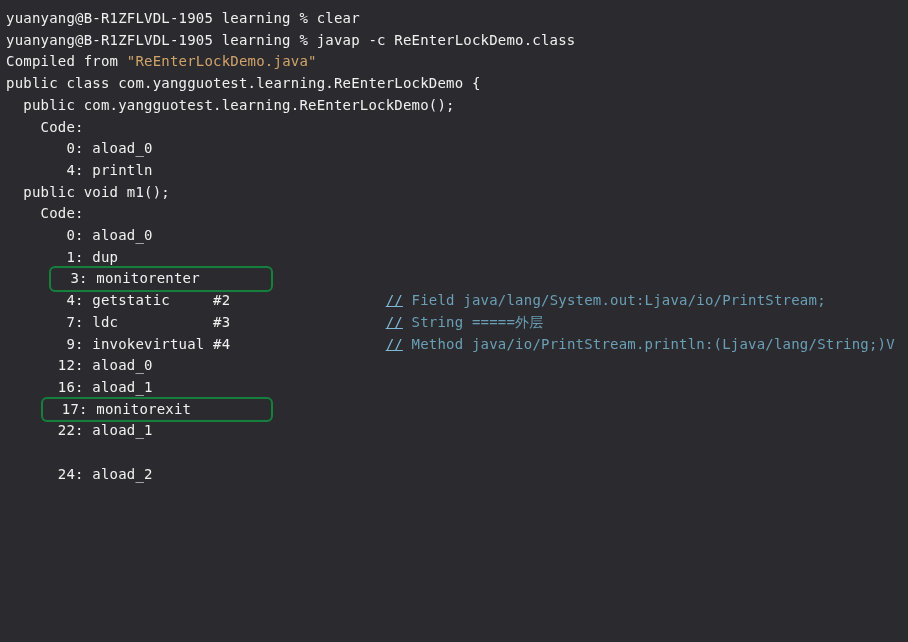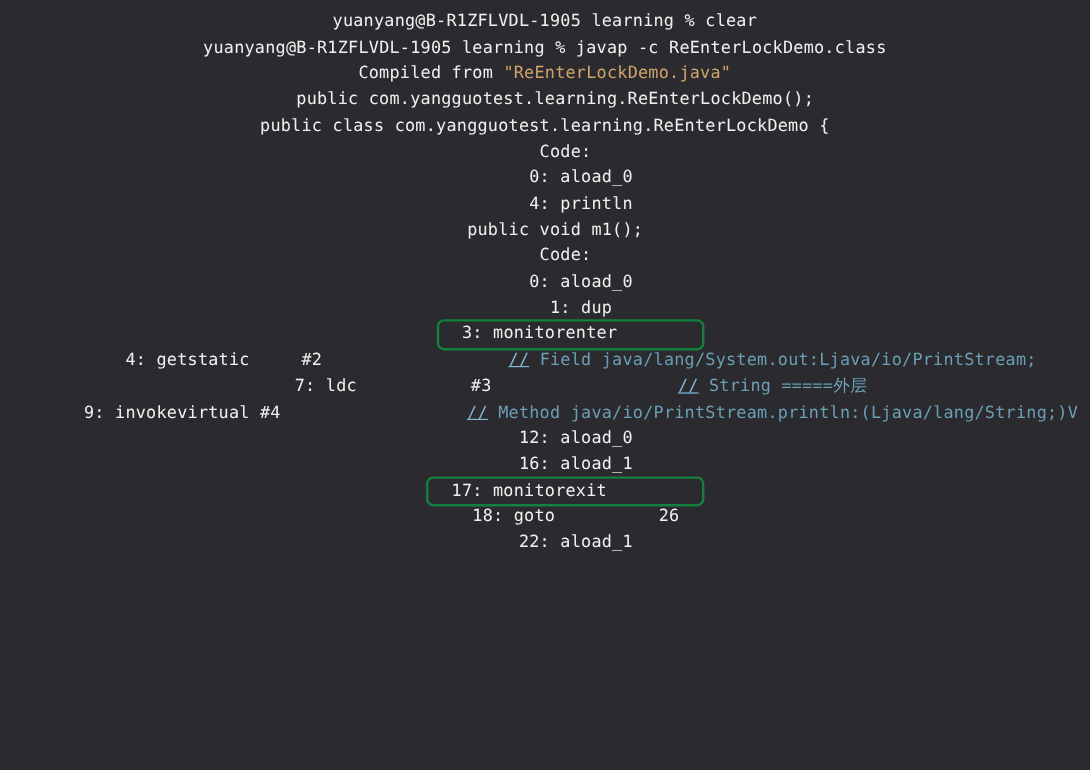--- a/index.html
+++ b/index.html
@@ -14,21 +14,20 @@
       line-height: 21.7px;
       color: #f0f0f0;
       padding: 8px 6px;
       width: 908px;
       height: 642px;
       overflow: hidden;
     }
     .terminal-line {
       white-space: pre;
       letter-spacing: 0.2px;
-      text-align: center;
     }
     .comment {
       color: #6a9fb5;
     }
     .comment-slashes {
       color: #7eb8d4;
       text-decoration: underline;
     }
     .string-quote {
       color: #d1a36a;
@@ -41,33 +40,33 @@
       margin: -2px 0;
     }
   </style>
 </head>
 <body>
 
 <div id="terminal-container">
     <div class="terminal-line"><span>yuanyang@B-R1ZFLVDL-1905 learning % clear</span></div>
     <div class="terminal-line"><span>yuanyang@B-R1ZFLVDL-1905 learning % javap -c ReEnterLockDemo.class</span></div>
     <div class="terminal-line"><span>Compiled from </span><span class="string-quote">"ReEnterLockDemo.java"</span></div>
+    <div class="terminal-line"><span>public class com.yangguotest.learning.ReEnterLockDemo {</span></div>
     <div class="terminal-line"><span>  public com.yangguotest.learning.ReEnterLockDemo();</span></div>
-    <div class="terminal-line"><span>public class com.yangguotest.learning.ReEnterLockDemo {</span></div>
     <div class="terminal-line"><span>    Code:</span></div>
     <div class="terminal-line"><span>       0: aload_0</span></div>
     <div class="terminal-line"><span>       4: println</span></div>
     <div class="terminal-line"><span></span></div>
     <div class="terminal-line"><span>  public void m1();</span></div>
     <div class="terminal-line"><span>    Code:</span></div>
     <div class="terminal-line"><span>       0: aload_0</span></div>
     <div class="terminal-line"><span>       1: dup</span></div>
     <div class="terminal-line"><span>     </span><span class="highlight-box">  3: monitorenter        </span></div>
     <div class="terminal-line"><span>       4: getstatic     #2                  </span><span class="comment-slashes">//</span><span> </span><span class="comment">Field java/lang/System.out:Ljava/io/PrintStream;</span></div>
     <div class="terminal-line"><span>       7: ldc           #3                  </span><span class="comment-slashes">//</span><span> </span><span class="comment">String =====外层</span></div>
     <div class="terminal-line"><span>       9: invokevirtual #4                  </span><span class="comment-slashes">//</span><span> </span><span class="comment">Method java/io/PrintStream.println:(Ljava/lang/String;)V</span></div>
     <div class="terminal-line"><span>      12: aload_0</span></div>
     <div class="terminal-line"><span>      16: aload_1</span></div>
     <div class="terminal-line"><span>    </span><span class="highlight-box">  17: monitorexit         </span></div>
-    <div class="terminal-line"><span>      18: goto          26</span></div>
     <div class="terminal-line"><span>      22: aload_1</span></div>
     <div class="terminal-line"><span>    </span></div>
+    <div class="terminal-line"><span>      24: aload_2</span></div>
   </div>
 
 </body></html>

